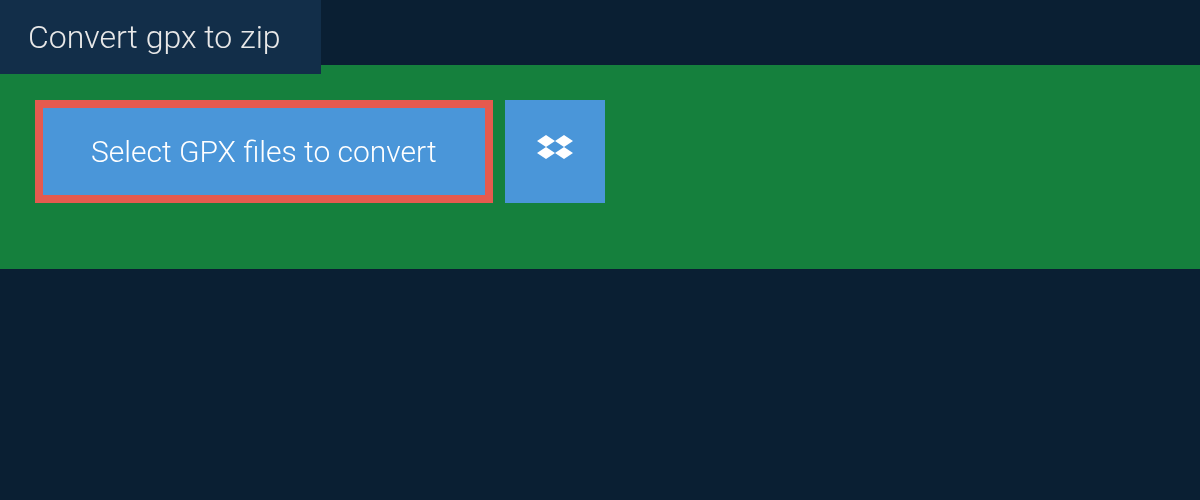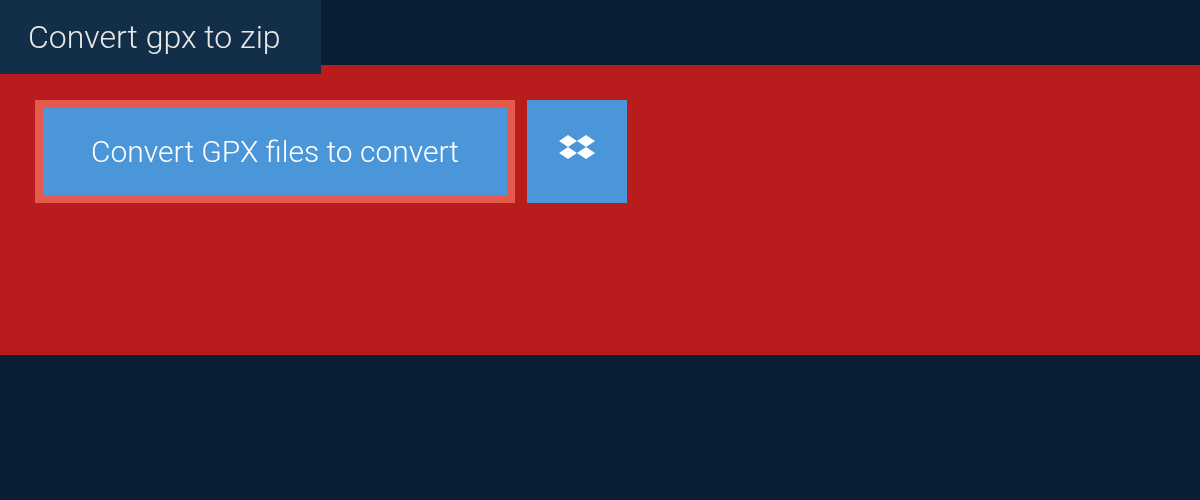--- a/index.html
+++ b/index.html
@@ -8,23 +8,23 @@
       box-sizing: border-box;
     }
     body {
       width: 1200px;
       height: 500px;
       background: #0a1f33;
       font-family: -apple-system, BlinkMacSystemFont, "Segoe UI", Roboto, sans-serif;
       overflow: hidden;
     }
     .panel {
-      background: #b91c1c;
+      background: #15803d;
       width: 100%;
-      height: 290px;
+      height: 204px;
       margin-top: 65px;
       position: relative;
     }
     .tab {
       position: absolute;
       top: -65px;
       left: 0;
       background: #122e49;
       padding: 18px 40px 18px 28px;
       color: #e8e8e8;
@@ -65,21 +65,21 @@
   </style>
 </head>
 <body>
 
 <div class="panel">
   <div class="tab">
     <span>Convert gpx to zip</span>
   </div>
   <div class="button-row">
     <div class="select-button">
-      <span>Convert GPX files to convert</span>
+      <span>Select GPX files to convert</span>
     </div>
     <div class="dropbox-button">
       <span>
         <svg viewBox="0 0 24 24">
           <path d="M6 2L0 6l6 4-6 4 6 4 6-4 6 4 6-4-6-4 6-4-6-4-6 4-6-4zm6 4l6 4-6 4-6-4 6-4z"></path>
         </svg>
       </span>
     </div>
   </div>
 </div>

